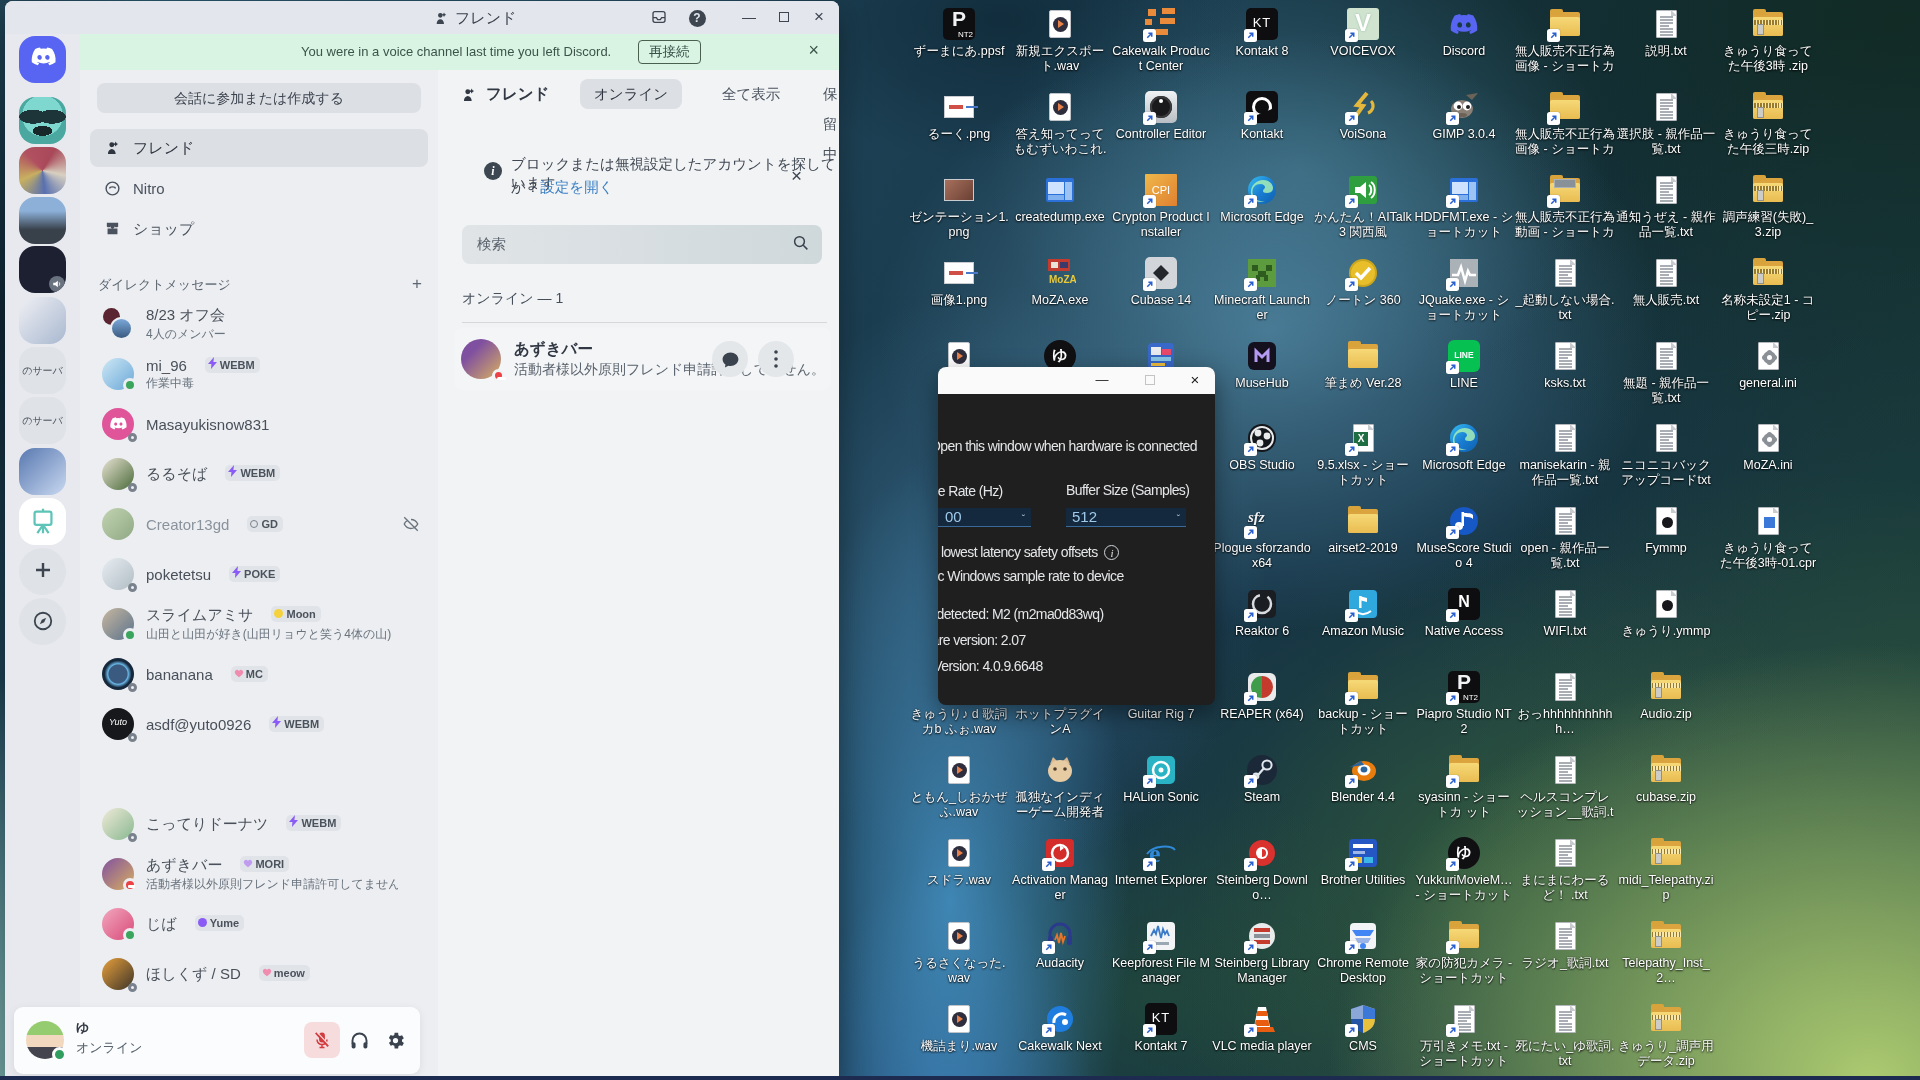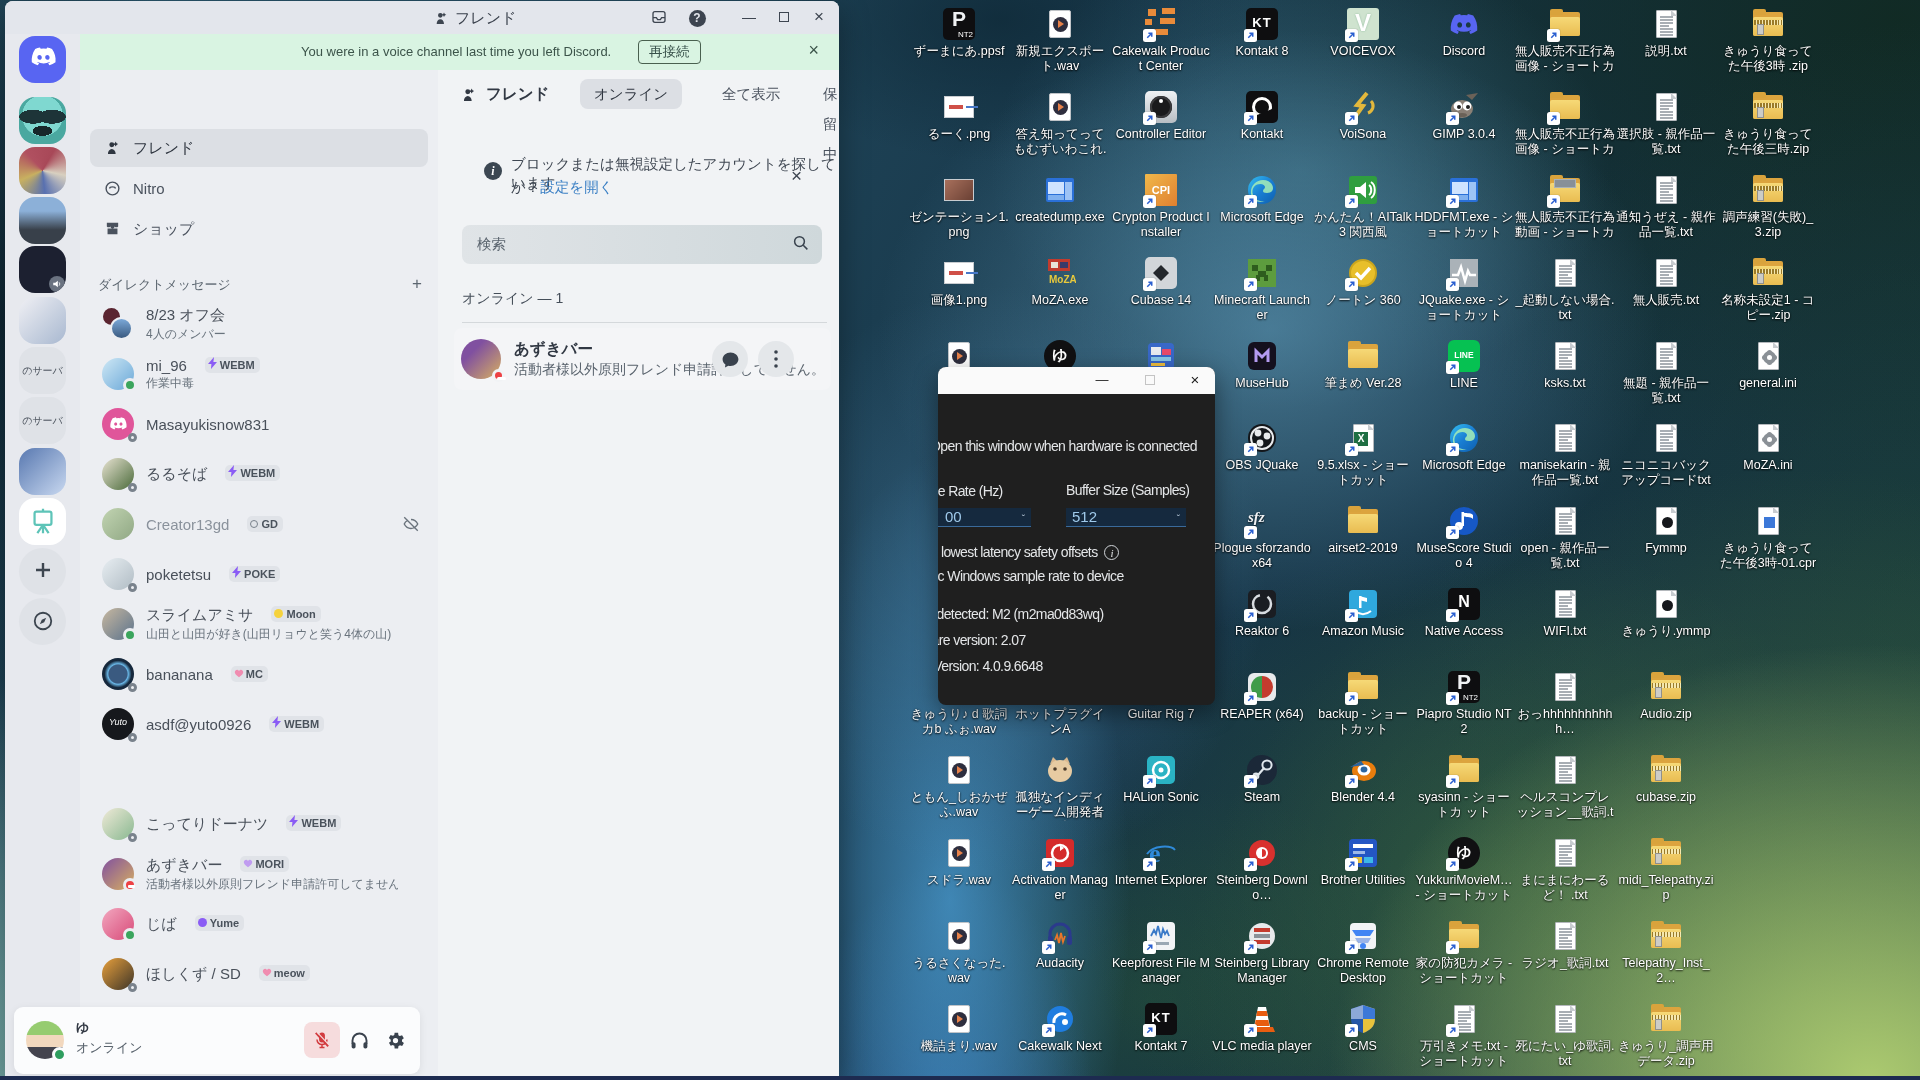--- a/index.html
+++ b/index.html
@@ -38,24 +38,24 @@
 .fthumb{position:absolute;left:4px;top:-4px;width:22px;height:9px;background:#889098;border:1px solid #aab2b8}
 .zipr{position:absolute;left:2px;top:12px;width:29px;height:5px;background:repeating-linear-gradient(90deg,#9a7a28 0 1.5px,#f5e8b0 1.5px 3px)}.zipr:after{content:"";position:absolute;left:3px;top:4px;width:5px;height:9px;background:#ccccc8;border:1px solid #90908c}
 .pgm{position:absolute;left:5px;top:2px;width:22px;height:28px;background:#fff;border:1px solid #c0c4c8;border-radius:2px}
 .mcir{position:absolute;left:2.5px;top:5.5px;width:15px;height:15px;border-radius:50%;background:#2e2e3e}
 .mply{position:absolute;left:5.5px;top:3.5px;border-left:6px solid #e8824a;border-top:4px solid transparent;border-bottom:4px solid transparent}
 .imt{position:absolute;left:1px;top:5px;width:30px;height:22px;background:#fff;border:1px solid #c8ccd0}
 .imt span{position:absolute;left:4px;top:8px;width:14px;height:4px;background:#d05048;box-shadow:16px 0 0 -1px #4878c8}
 .blk{position:absolute;inset:0;background:#0e0e10;border-radius:5px}
 .pbig{position:absolute;left:0;right:0;top:-1px;color:#f0f2f4;font-size:21px;font-weight:bold}
 .nt2{position:absolute;right:2px;bottom:1px;color:#fff;font-size:8px;font-weight:normal}
-.ktt{position:absolute;left:0;right:0;top:7px;color:#fff;font-size:13px;font-weight:bold;letter-spacing:1px}
+.ktt{position:absolute;left:0;right:0;top:7px;color:#fff;font-size:13px;font-weight:normal;letter-spacing:1px}
 .k2c{position:absolute;left:6px;top:6px;width:20px;height:20px;border:3px solid #fff;border-radius:50%;clip-path:polygon(0 0,100% 0,100% 60%,0 100%)}
 .vvx{position:absolute;inset:0;background:#cfe3cf;border-radius:3px;color:#fff;font-size:24px;font-weight:bold;text-align:center;line-height:30px;text-shadow:0 0 2px #8ab89a}
-.cpib{position:absolute;inset:0;background:linear-gradient(135deg,#f0b84a,#e08030);border-radius:1px;color:#fff;font-weight:bold;font-size:11px;text-align:center;line-height:32px}
+.cpib{position:absolute;inset:0;background:linear-gradient(135deg,#f0b84a,#e08030);border-radius:1px;color:#fff;font-weight:normal;font-size:11px;text-align:center;line-height:32px}
 .kno{position:absolute;inset:0;background:linear-gradient(180deg,#f0f2f4,#b8bec4);border-radius:5px}
 .kno span{position:absolute;left:5px;top:5px;width:22px;height:22px;background:#1a1a1c;border-radius:50%;box-shadow:inset 0 0 0 2px #3a3a3c}
 .kno span:after{content:"";position:absolute;left:9px;top:3px;width:4px;height:4px;background:#fff;border-radius:50%}
 .lin{position:absolute;inset:0;background:#06c152;border-radius:6px;color:#fff;font-size:8.5px;font-weight:bold;text-align:center;line-height:30px}
 .sfzt{position:absolute;left:2px;top:4px;color:#f0f2f4;font-size:15px;font-style:italic;font-weight:bold;font-family:"Liberation Serif";text-shadow:0 1px 2px rgba(0,0,0,.8)}
 .nat{position:absolute;left:0;right:0;top:5px;color:#fff;font-size:16px;font-weight:bold}
 .cubd{position:absolute;left:8px;top:8px;width:16px;height:16px;background:#e8eaec;clip-path:polygon(50% 0,100% 50%,50% 100%,0 50%)}
 .ymb{position:absolute;inset:0;background:#101012;border-radius:50%}
 .ymb span{position:absolute;left:0;right:0;top:6px;color:#fff;font-size:15px;font-weight:bold}
 
@@ -632,21 +632,21 @@
 <div class="dic" style="left:1212px;top:422px">
       <div class="ig"><svg width="32" height="32" viewBox="0 0 32 32">
           <circle cx="16" cy="16" r="14" fill="#13161a"></circle>
           <circle cx="16" cy="16" r="11" fill="none" stroke="#e8eaec" stroke-width="2"></circle>
           <circle cx="12" cy="11" r="3.4" fill="#e8eaec"></circle>
           <circle cx="21" cy="14" r="3.4" fill="#e8eaec"></circle>
           <circle cx="14" cy="21" r="3.4" fill="#e8eaec"></circle>
         </svg><span class="sco"><svg width="9" height="9" viewBox="0 0 12 12" style="margin-top:2px">
             <path d="M3 9 L9 3 M4.5 3 H9 V7.5" stroke="#2a5fd0" stroke-width="2" fill="none"></path>
           </svg></span></div>
-      <div class="lb">OBS JQuake</div>
+      <div class="lb">OBS Studio</div>
     </div>
 <div class="dic" style="left:1313px;top:422px">
       <div class="ig">
         <div class="pg">
           <span class="xlsm">X</span>
         </div>
         <span class="sco"><svg width="9" height="9" viewBox="0 0 12 12" style="margin-top:2px">
             <path d="M3 9 L9 3 M4.5 3 H9 V7.5" stroke="#2a5fd0" stroke-width="2" fill="none"></path>
           </svg></span>
       </div>
@@ -1333,20 +1333,21 @@
           </svg></div>
 <div class="rav rcir" style="top:514px"><svg width="20" height="20" viewBox="0 0 20 20">
             <path d="M10 3 v14 M3 10 h14" stroke="#3d4650" stroke-width="2.4"></path>
           </svg></div>
 <div class="rav rcir" style="top:564px"><svg width="22" height="22" viewBox="0 0 24 24">
             <circle cx="12" cy="12" r="9" fill="none" stroke="#3d4650" stroke-width="2"></circle>
             <path d="M15.5 8.5 l-2.2 4.8-4.8 2.2 2.2-4.8z" fill="#3d4650"></path>
           </svg></div>
       </div>
  <div id="sbar">
+   <div id="joinbtn">会話に参加または作成する</div>
    <div class="nav navsel" style="top:59px"><svg width="17" height="17" viewBox="0 0 24 24">
             <path fill="#2f3640" d="M14.5 8a3.5 3.5 0 1 0-7 0 3.5 3.5 0 0 0 7 0zm-9 13c0-4 2.5-7 5.5-7s5.5 3 5.5 7zm11-10.5 1.2-2.2 2.2-1.2-2.2-1.2L16.5 3.7l-1.2 2.2-2.2 1.2 2.2 1.2z"></path>
           </svg>フレンド</div>
    <div class="nav" style="top:100px"><svg width="17" height="17" viewBox="0 0 24 24">
             <circle cx="12" cy="12" r="9" fill="none" stroke="#4a525e" stroke-width="2"></circle>
             <path d="M8 12 c0-3 8-3 8 0" fill="none" stroke="#4a525e" stroke-width="2"></path>
           </svg>Nitro</div>
    <div class="nav" style="top:140px"><svg width="17" height="17" viewBox="0 0 24 24">
             <path fill="#4a525e" d="M4 4 h16 v5 a3 3 0 0 1-5 0 3 3 0 0 1-6 0 3 3 0 0 1-5 0zM5 12 v8 h14 v-8"></path>
           </svg>ショップ</div>

